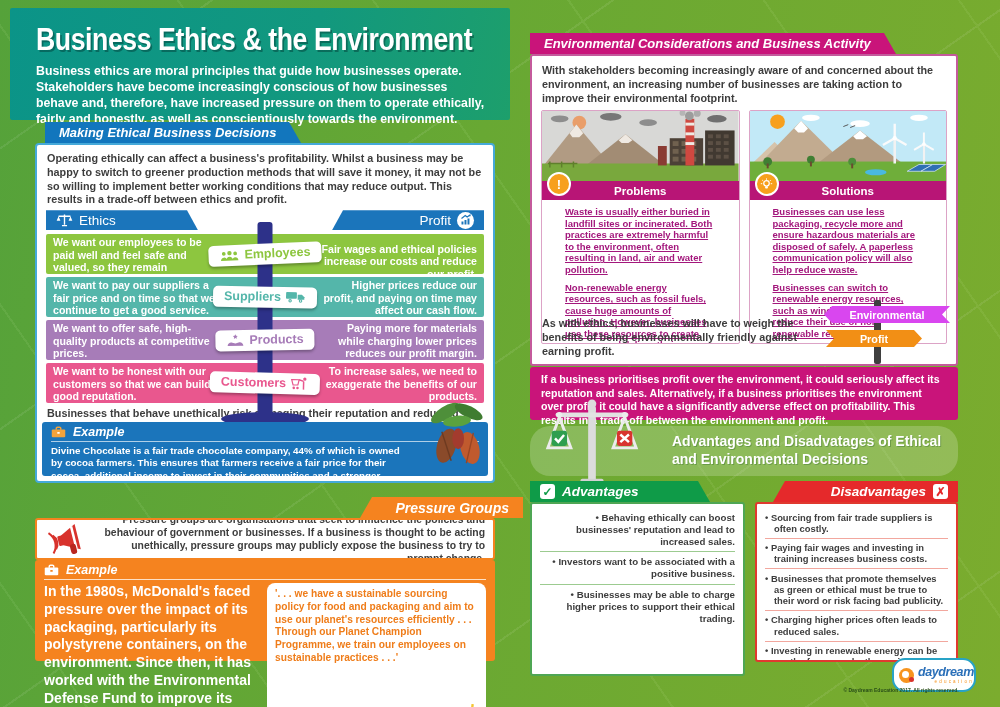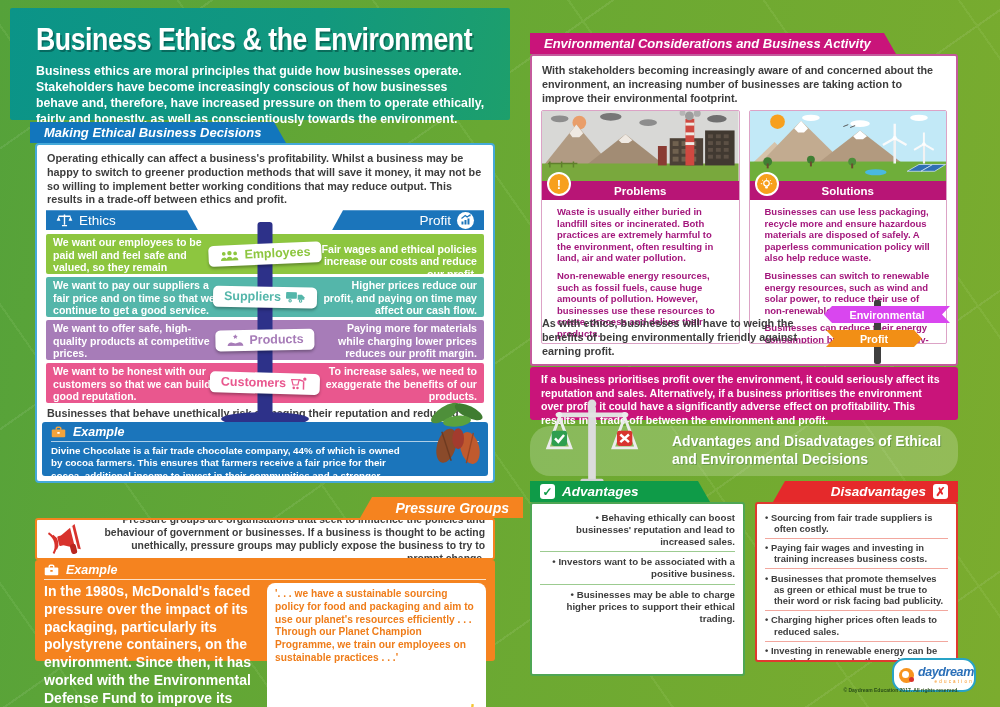--- a/index.html
+++ b/index.html
@@ -87,21 +87,21 @@
   .env-intro{font-size:10.8px;line-height:1.3;color:#3d3d3d;font-weight:bold;margin:1px 1px 5px;}
   .panels{display:flex;gap:9px;}
   .panel{flex:1;border:1.5px solid #dca3c6;border-radius:2px;overflow:hidden;height:232px;position:relative;}
   .panel-scene{display:block;width:100%;height:70px;}
   .panel-hd{position:relative;height:19px;background:#b81576;color:#fff;font-weight:bold;font-size:11.5px;
     display:flex;align-items:center;justify-content:center;}
   .panel-ico{position:absolute;left:5px;top:-9px;width:24px;height:24px;border-radius:50%;background:#f7a01d;
     border:2px solid #fff;box-sizing:border-box;display:flex;align-items:center;justify-content:center;
     color:#fff;font-weight:bold;font-size:13px;}
   .panel-txt{padding:6px 7px;color:#a3177c;font-weight:bold;font-size:9.5px;line-height:1.22;}
-  .panel-txt p{margin:0 8px 6px;}
+  .panel-txt p{margin:0 16px 6px;text-decoration:underline;}
   .weigh{position:absolute;left:10px;bottom:6px;width:292px;font-size:10.8px;line-height:1.3;color:#3d3d3d;font-weight:bold;}
   .signpost{position:absolute;right:12px;bottom:0px;width:132px;height:64px;}
   .signpost .pole{position:absolute;left:62px;top:0;bottom:0;width:7px;background:#3f3f3f;border-radius:2px;}
   .sign{position:absolute;height:17px;color:#fff;font-weight:bold;font-size:10.8px;
     display:flex;align-items:center;justify-content:center;}
   .sign-env{top:6px;left:12px;width:126px;background:#d946ef;
     clip-path:polygon(8px 0,100% 0,calc(100% - 8px) 50%,100% 100%,8px 100%,0 50%);}
   .sign-profit{top:30px;left:14px;width:96px;background:#f28f15;
     clip-path:polygon(0 0,calc(100% - 8px) 0,100% 50%,calc(100% - 8px) 100%,0 100%,8px 50%);}
   .tradeoff{left:530px;top:367px;width:428px;height:53px;background:#c9147a;border-radius:3px;color:#fff;
@@ -142,21 +142,21 @@
 </head>
 <body>
 
 <div class="poster">
 
   <div class="abs banner">
     <h1>Business Ethics &amp; the Environment</h1>
     <p>Business ethics are moral principles that guide how businesses operate. Stakeholders have become increasingly conscious of how businesses behave and, therefore, have increased pressure on them to operate ethically, fairly and honestly, as well as conscientiously towards the environment.</p>
   </div>
 
-  <div class="abs sec-hd hd-blue cut-r" style="left:30px;top:122px;width:228px;">
+  <div class="abs sec-hd hd-blue cut-r" style="left:45px;top:122px;width:228px;">
     <span>Making Ethical Business Decisions</span>
   </div>
 
   <div class="abs main-box">
     <p class="dark-p">Operating ethically can affect a business's profitability. Whilst a business may be happy to switch to greener production methods that will save it money, it may not be so willing to implement better working conditions that may reduce output. This results in a trade-off between ethics and profit.</p>
 
     <div class="ep-tabs">
       <div class="tab tab-ethics">
         <span>
           <svg width="17" height="15" viewBox="0 0 20 16">

